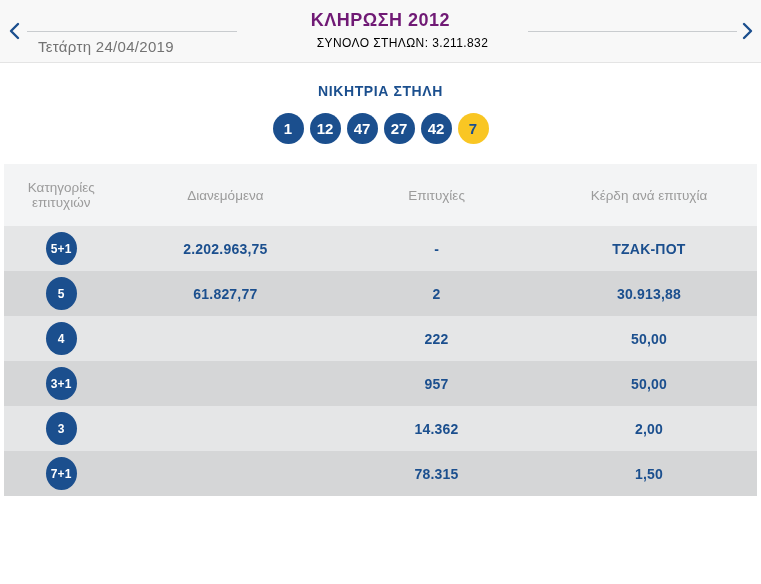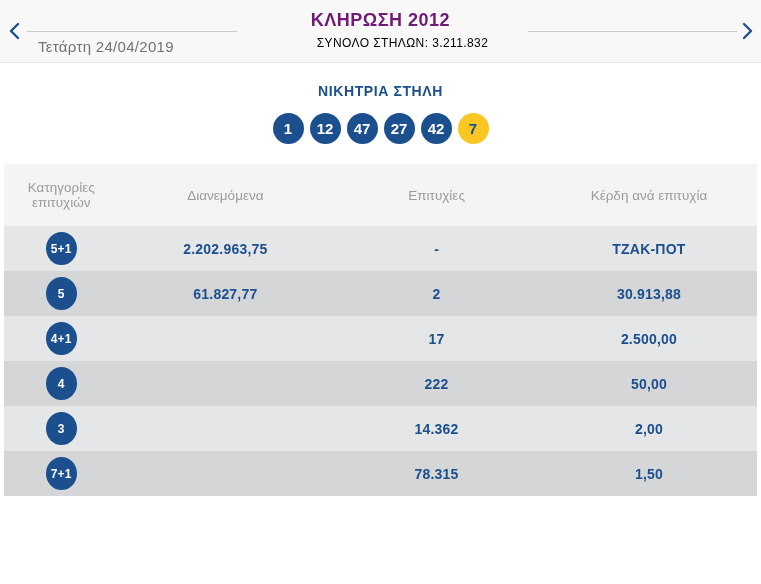--- a/index.html
+++ b/index.html
@@ -166,32 +166,32 @@
     <td>-</td>
     <td>ΤΖΑΚ-ΠΟΤ</td>
   </tr>
       <tr>
     <td><span class="cat-badge">5</span></td>
     <td>61.827,77</td>
     <td>2</td>
     <td>30.913,88</td>
   </tr>
       <tr>
-    <td><span class="cat-badge">4+1</span></td>
-    <td></td>
-    <td>17</td>
-    <td>2.500,00</td>
-  </tr>
-      <tr>
     <td><span class="cat-badge">4</span></td>
     <td></td>
     <td>222</td>
     <td>50,00</td>
   </tr>
       <tr>
+    <td><span class="cat-badge">3+1</span></td>
+    <td></td>
+    <td>957</td>
+    <td>50,00</td>
+  </tr>
+      <tr>
     <td><span class="cat-badge">3</span></td>
     <td></td>
     <td>14.362</td>
     <td>2,00</td>
   </tr>
       <tr>
     <td><span class="cat-badge">7+1</span></td>
     <td></td>
     <td>78.315</td>
     <td>1,50</td>

